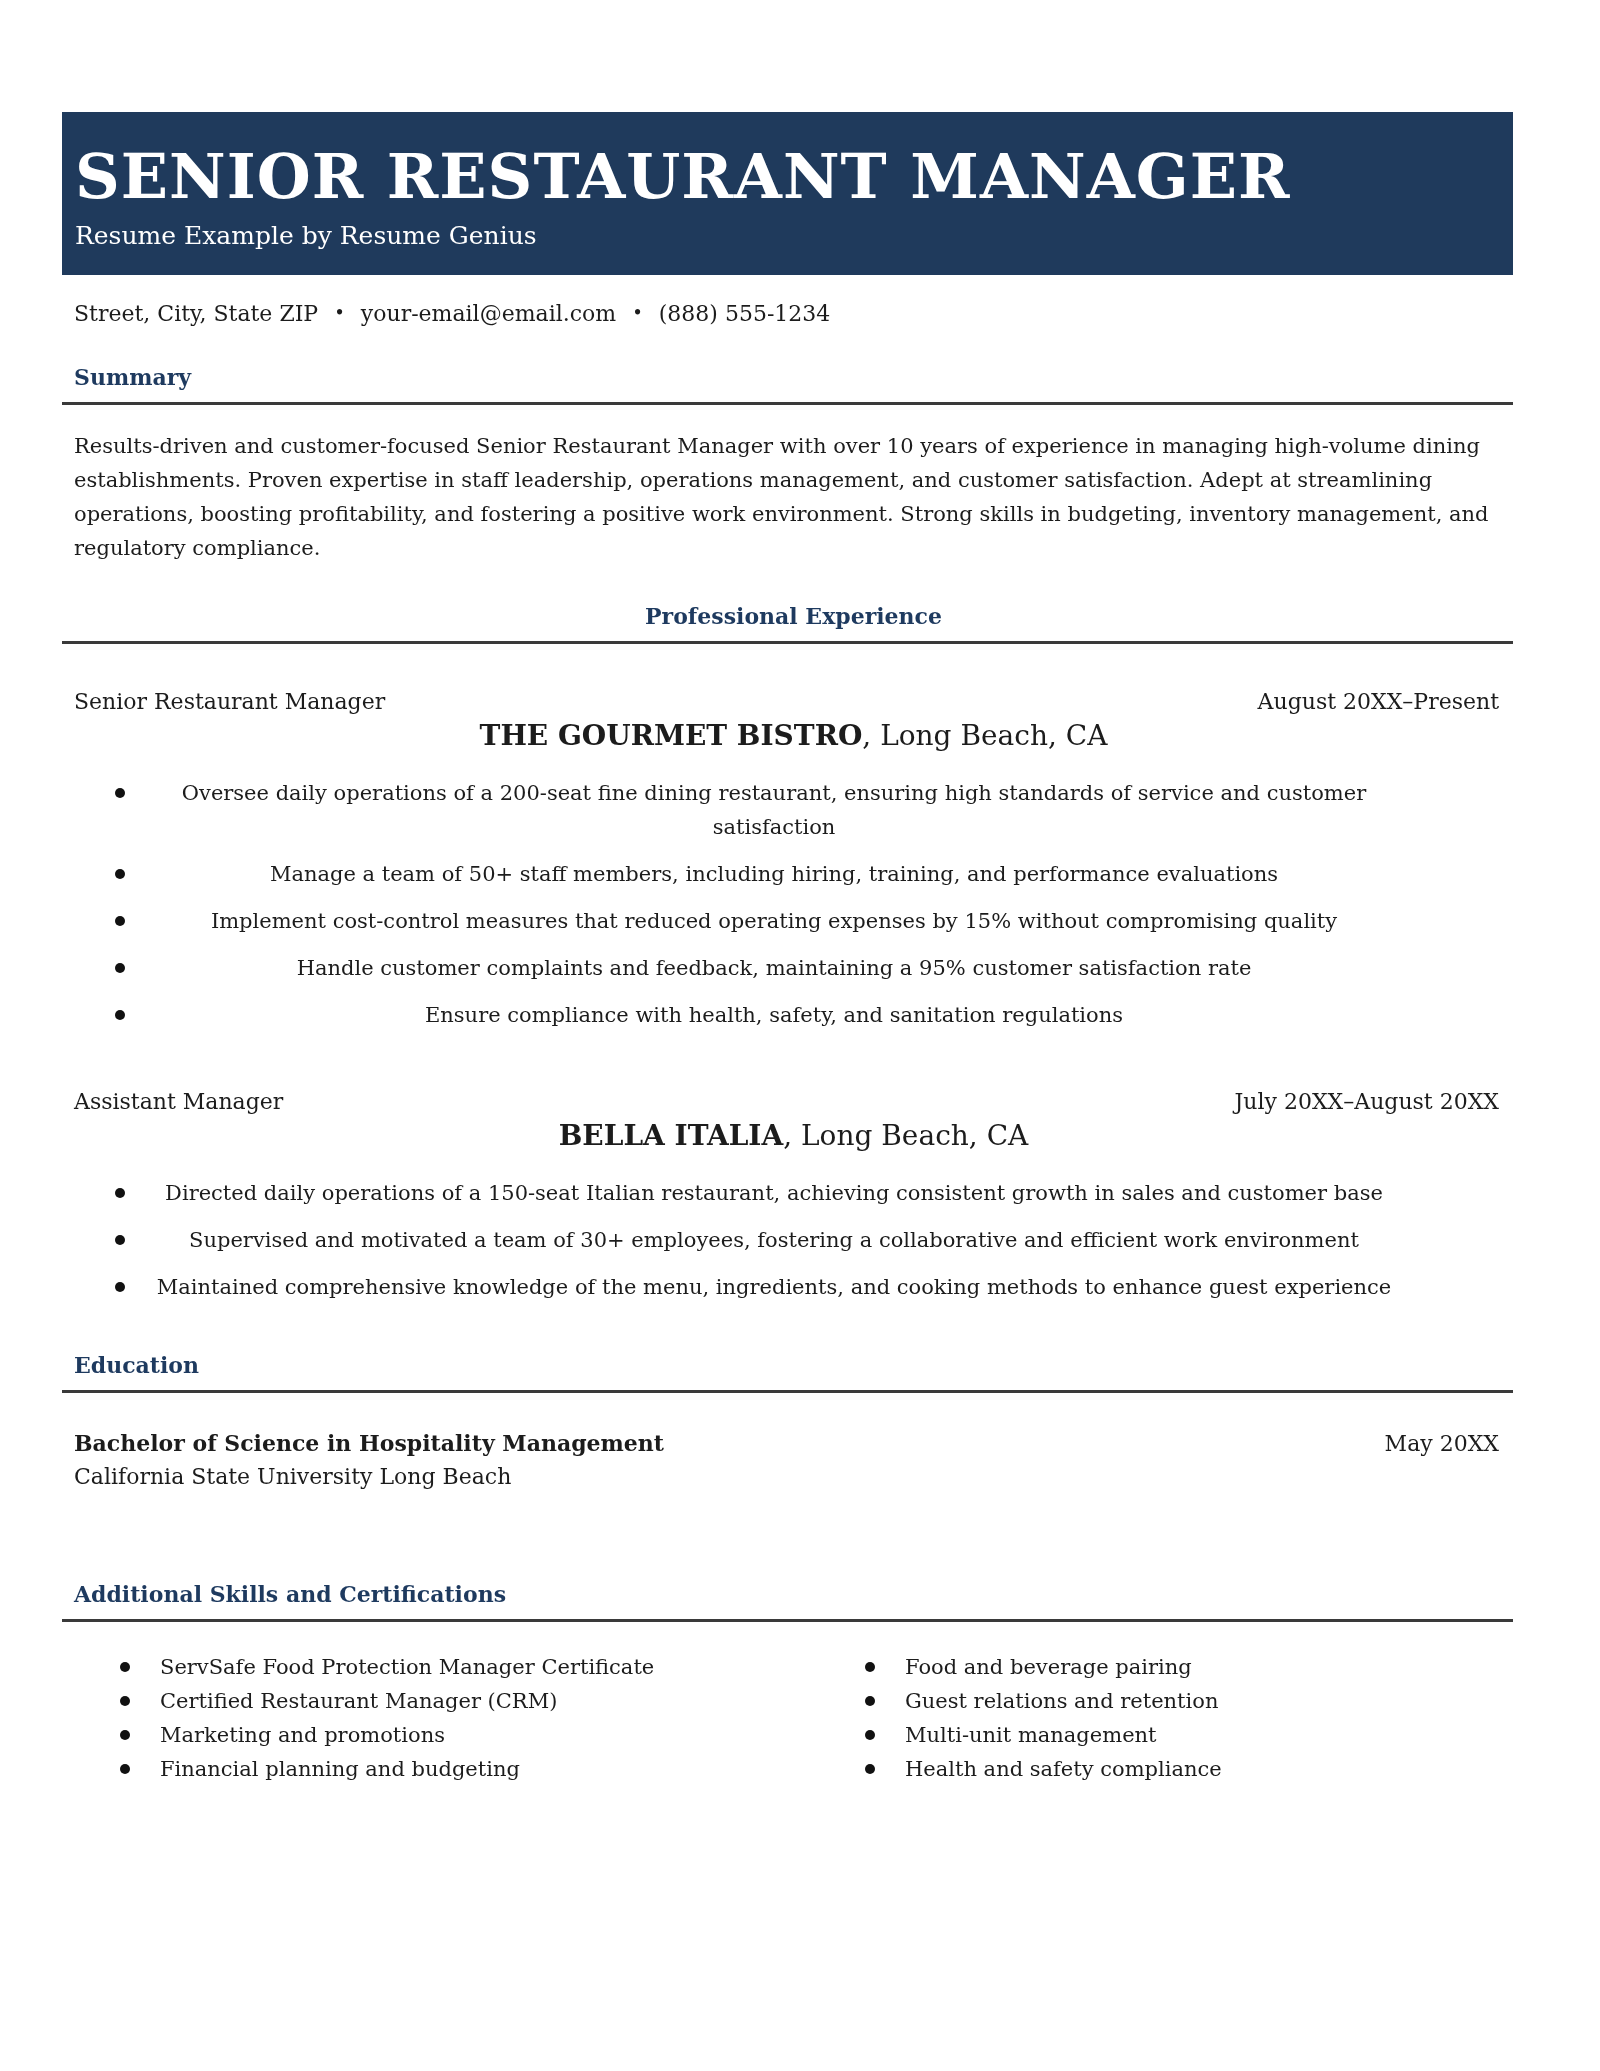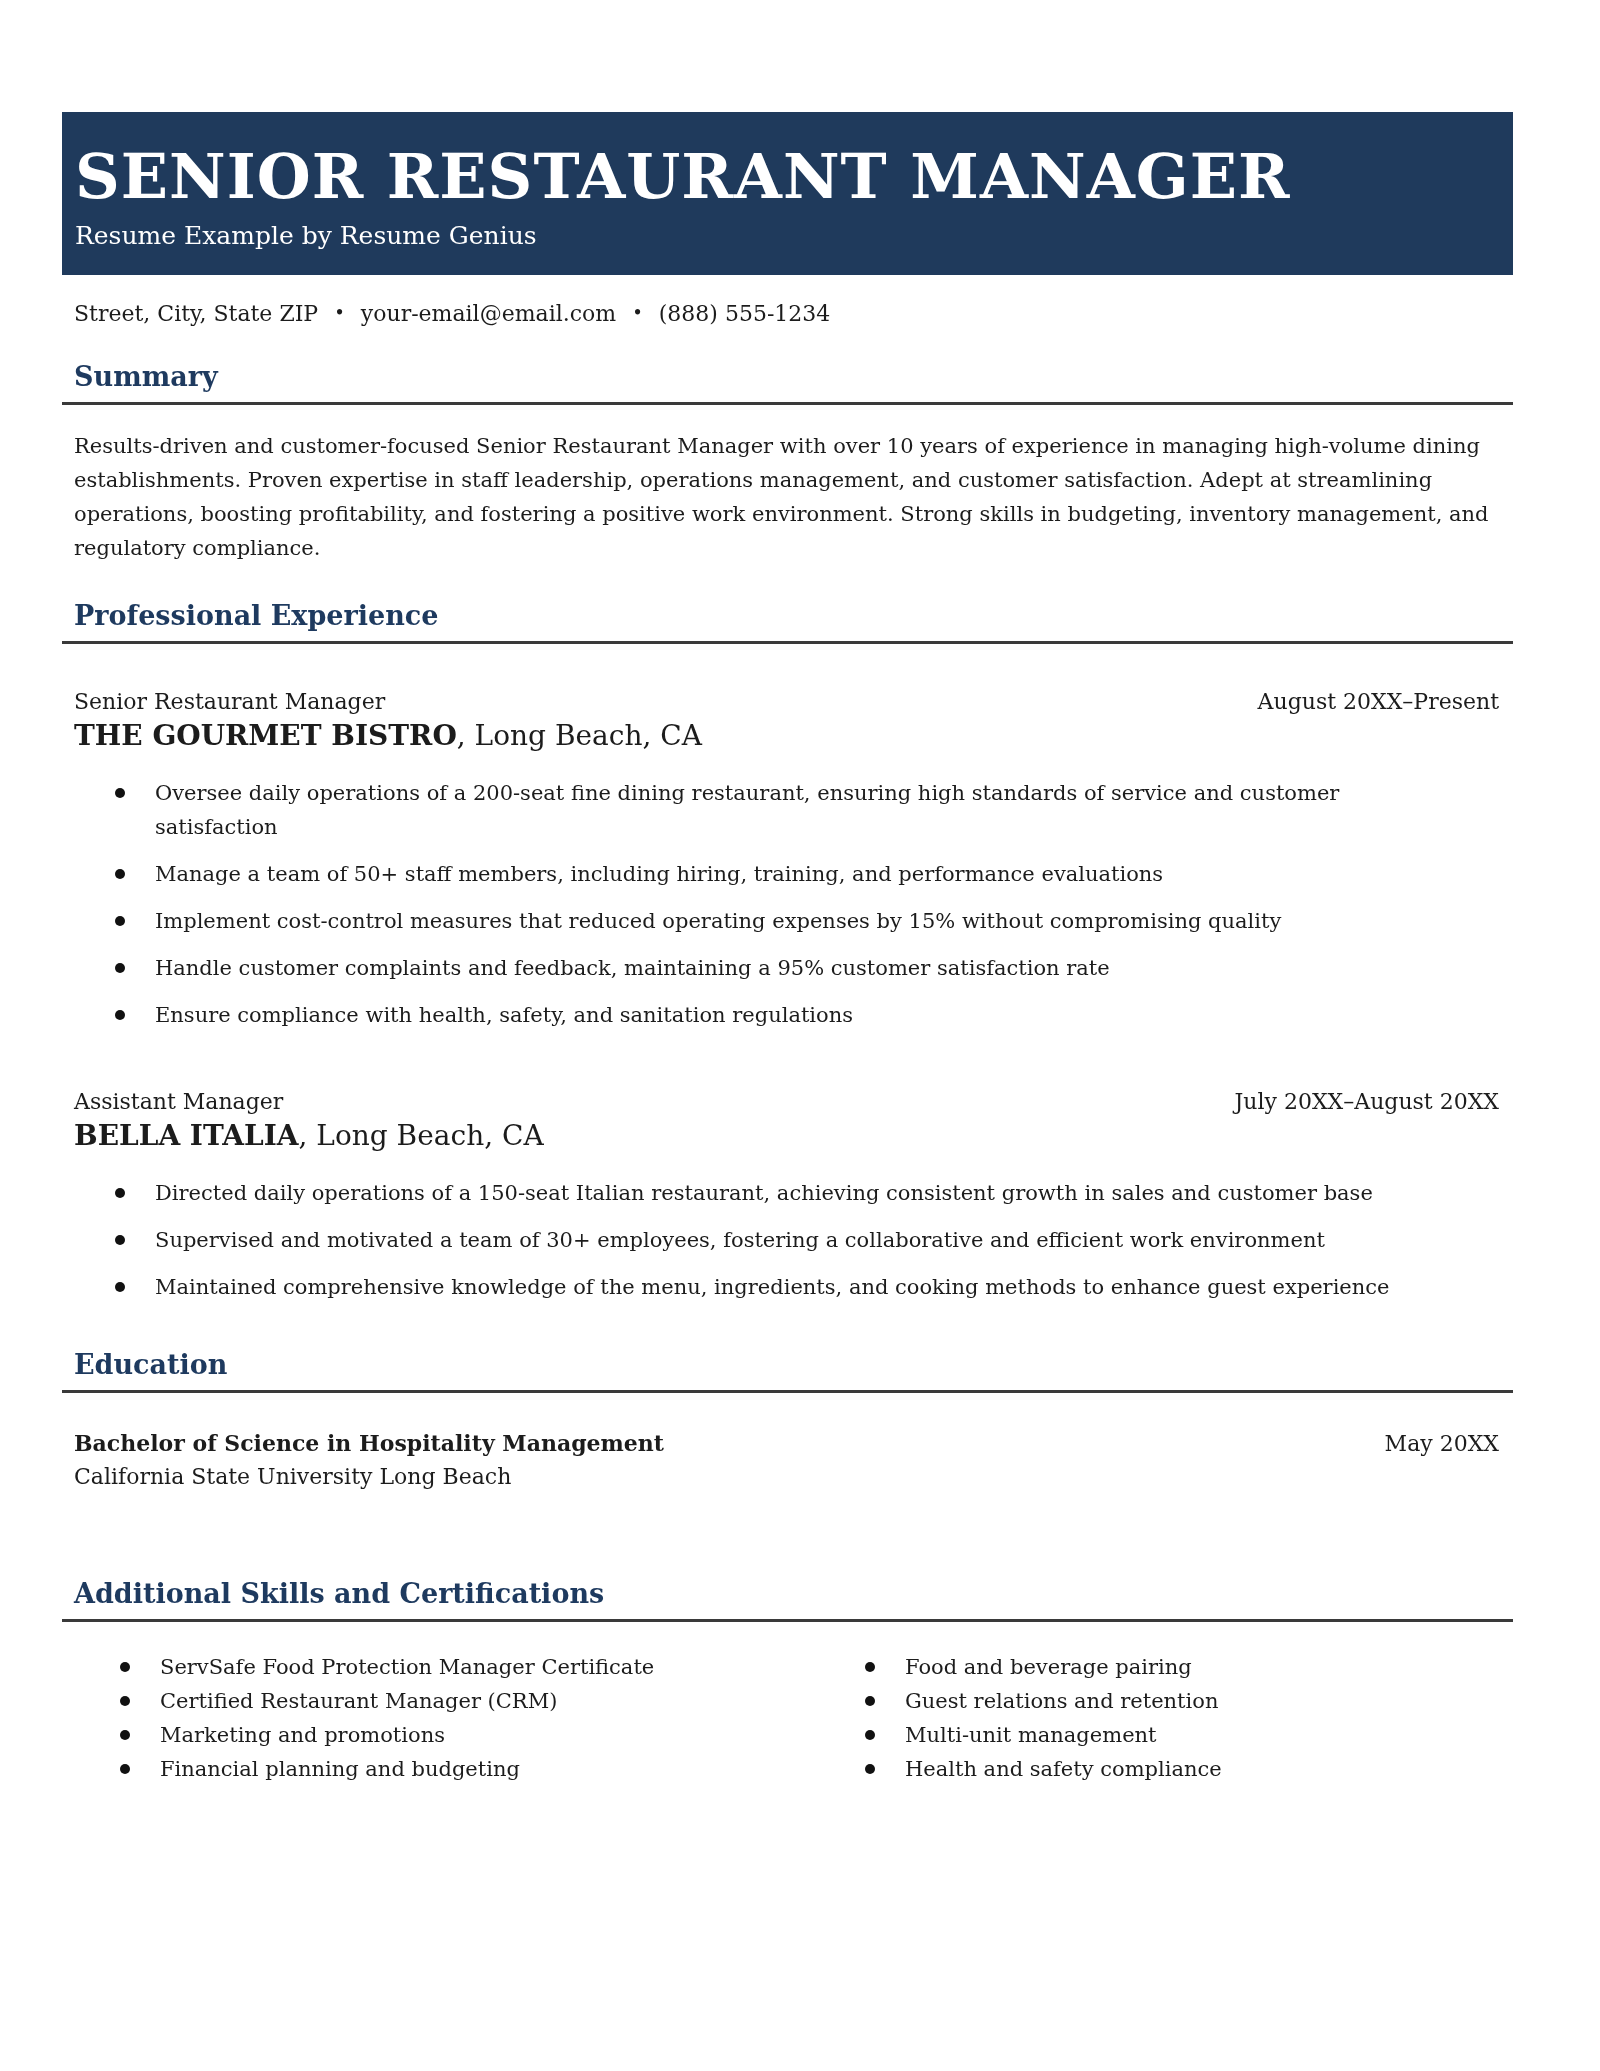--- a/index.html
+++ b/index.html
@@ -49,27 +49,27 @@
   }
   .contact .sep {
     display: inline-block;
     margin: 0 16px;
     font-size: 18px;
     vertical-align: 2px;
   }
   
   section { display: block; }
   .sec-summary    { margin-top: 30px; }
-  .sec-experience { margin-top: 34px; }
+  .sec-experience { margin-top: 34px; text-align: center; }
   .sec-education  { margin-top: 44px; }
   .sec-skills     { margin-top: 84px; }
   .sec-h {
     margin: 0 0 8px 0;
     padding-left: 12px;
-    font-size: 27px;
+    font-size: 22px;
     line-height: 34px;
     font-weight: 600;
     color: #1e3a5f;
   }
   .rule {
     height: 0;
     border-bottom: 3px solid #3a3a3a;
   }
   
   .summary-text {

